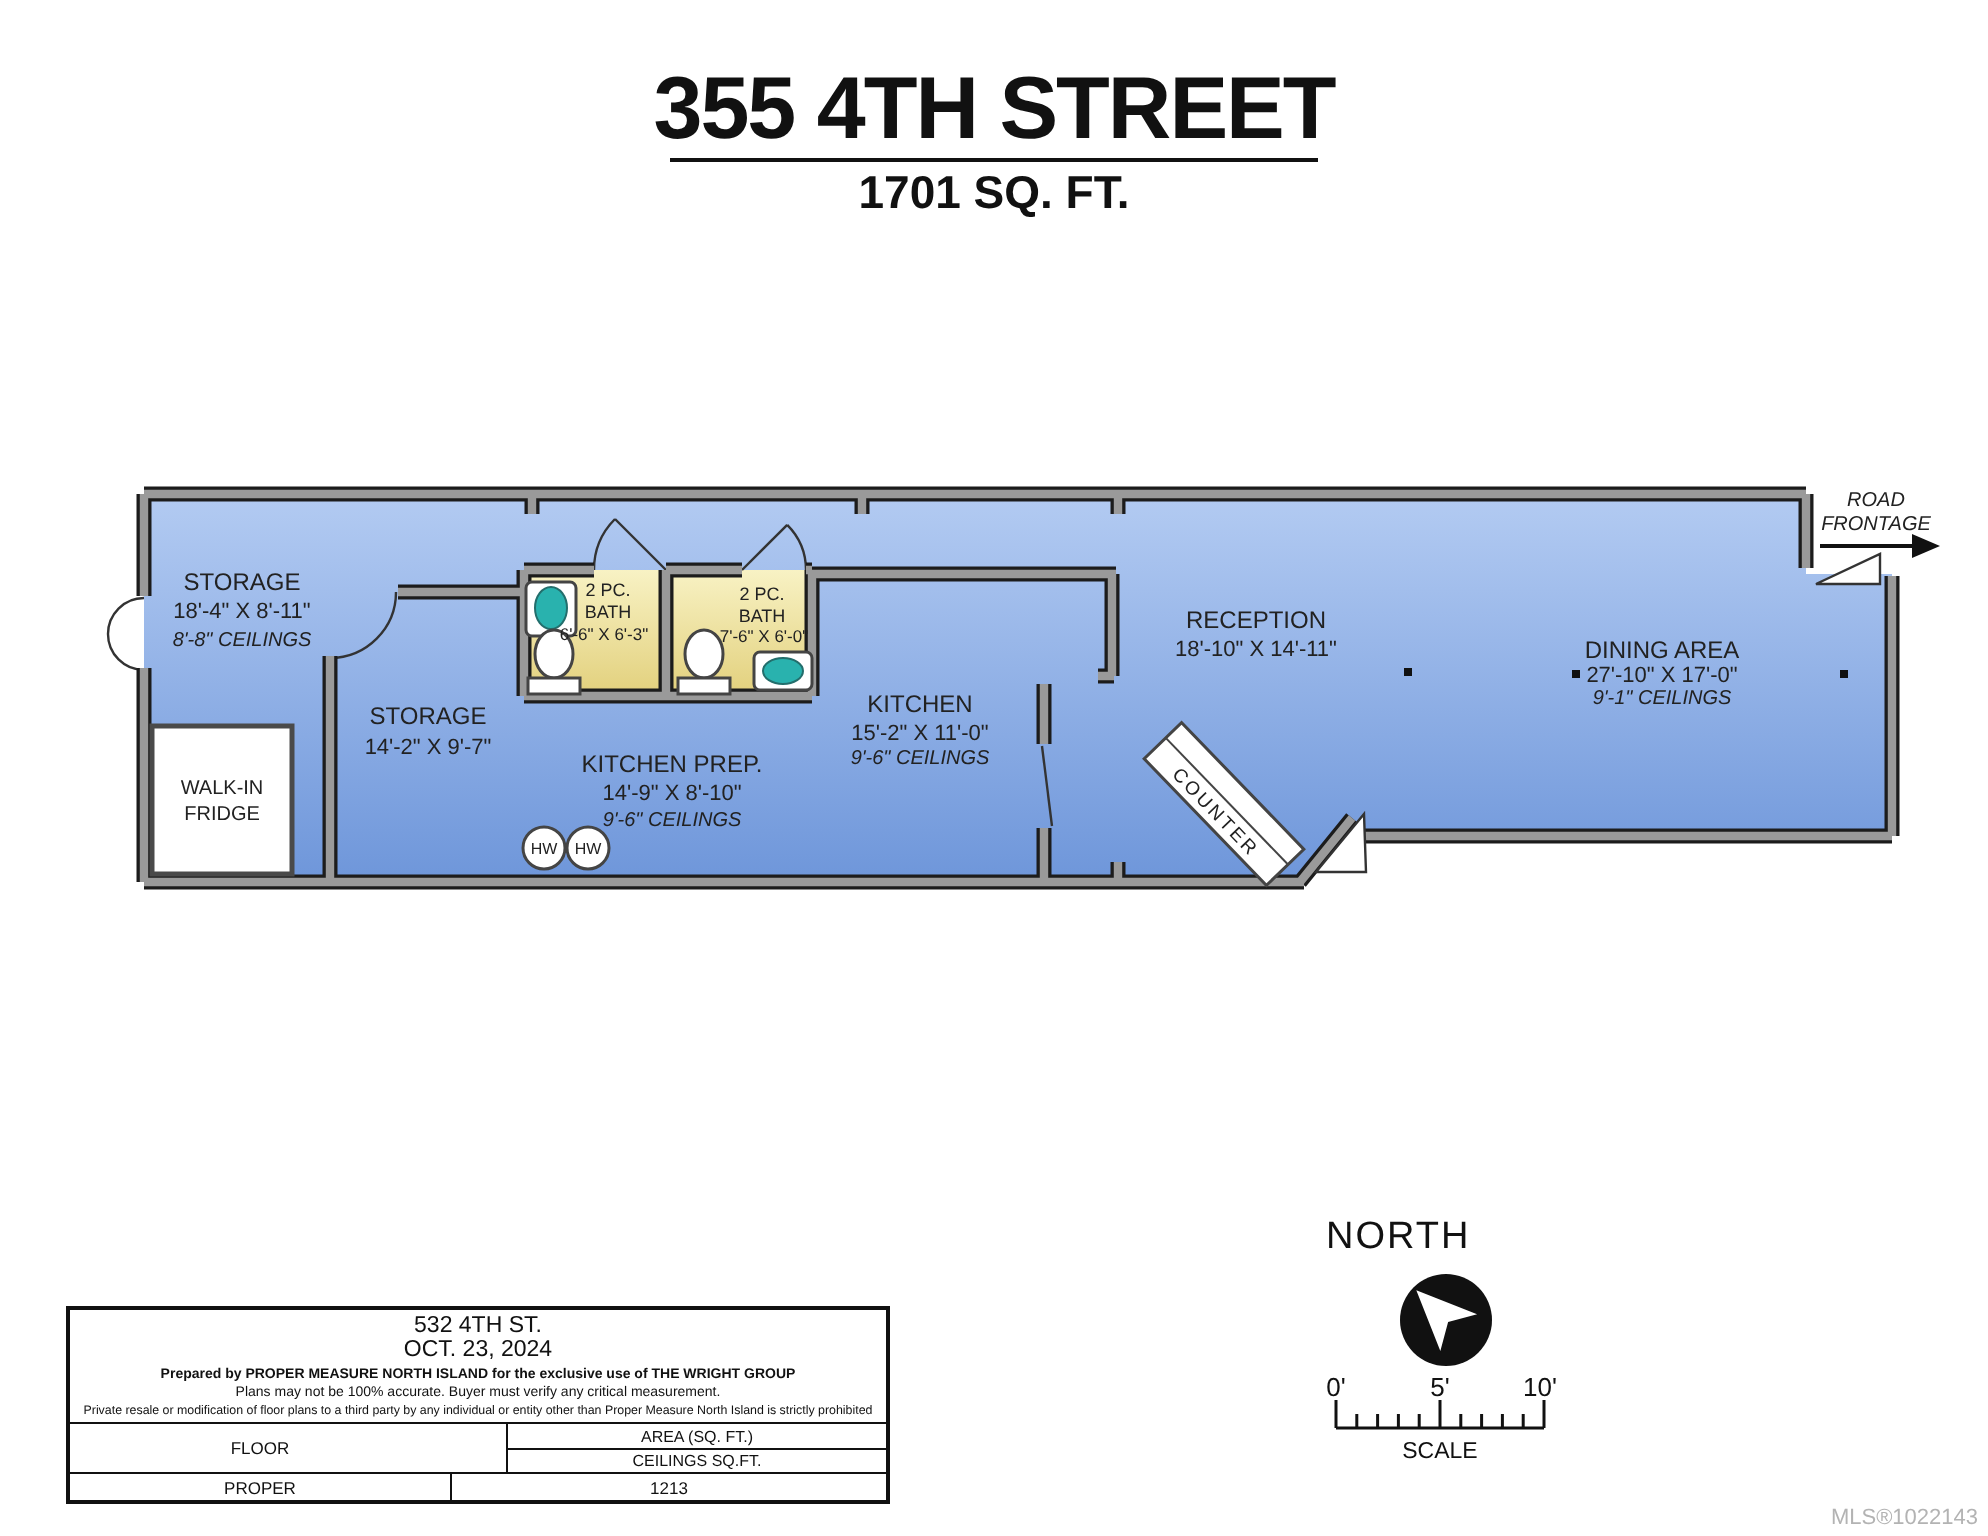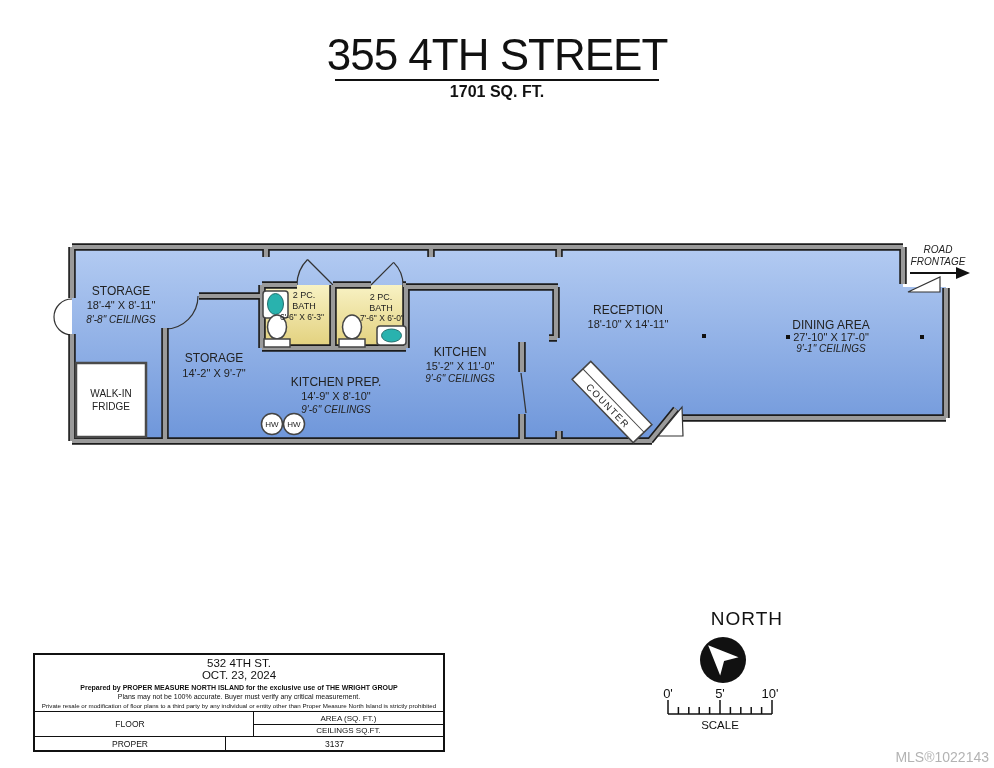--- a/index.html
+++ b/index.html
@@ -1,22 +1,22 @@
 <!DOCTYPE html>
 <html><head>
 <meta charset="utf-8">
 <style>
   html,body{margin:0;padding:0;background:#fff;}
   #stage{position:relative;width:994px;height:768px;background:#fff;overflow:hidden;
          font-family:"Liberation Sans",sans-serif;color:#111;}
   
   #title-block{position:absolute;top:32px;left:0;right:0;text-align:center;}
-  #title-block h1{margin:0;font-size:44px;font-weight:normal;letter-spacing:-1px;line-height:1.05;}
+  #title-block h1{margin:0;font-size:44px;font-weight:bold;letter-spacing:-1px;line-height:1.05;}
   #title-underline{width:324px;margin:1px auto 2px auto;border-top:2.5px solid #111;}
-  #title-block h2{margin:0;font-size:16px;font-weight:bold;letter-spacing:0px;}
+  #title-block h2{margin:0;font-size:23px;font-weight:bold;letter-spacing:0px;}
   
   #plan-svg{position:absolute;left:0;top:0;}
   #plan-svg text{font-family:"Liberation Sans",sans-serif;fill:#222;}
   .wall-outline{fill:none;stroke:#1c1c1c;stroke-width:7.5;stroke-linecap:butt;}
   .wall-fill{fill:none;stroke:#9a9a9a;stroke-width:4.2;stroke-linecap:butt;}
   .thinline{fill:none;stroke:#333;stroke-width:1.2;}
   .fixture{fill:#fff;stroke:#444;stroke-width:1.5;}
   .leaf{fill:#fff;stroke:#333;stroke-width:1.2;}
   .room-name{font-size:12px;}
   .room-dims{font-size:11px;}
@@ -35,27 +35,27 @@
             display:flex;flex-direction:column;}
   .ib-row-top{display:flex;flex:1;}
   .ib-cell-floor{width:190px;display:flex;align-items:center;justify-content:center;font-size:8.5px;}
   .ib-right-col{flex:1;border-left:1.5px solid #111;display:flex;flex-direction:column;margin-left:28px;}
   .ib-area-h{height:12px;border-bottom:1.5px solid #111;display:flex;align-items:center;justify-content:center;font-size:8px;}
   .ib-fin{flex:1;display:flex;align-items:center;justify-content:center;font-size:8px;}
   .ib-row-bot{display:flex;height:13px;border-top:1.5px solid #111;}
   .ib-cell-total{width:190px;display:flex;align-items:center;justify-content:center;font-size:8.5px;}
   .ib-cell-val{flex:1;border-left:1.5px solid #111;display:flex;align-items:center;justify-content:center;font-size:8.5px;}
   
-  #north-label{position:absolute;left:663px;top:608px;width:120px;text-align:right;
+  #north-label{position:absolute;left:663px;top:608px;width:120px;text-align:left;
                font-size:19px;letter-spacing:1px;}
   #compass{position:absolute;left:695px;top:632px;}
   #scale-svg{position:absolute;left:660px;top:688px;}
   #scale-svg text{font-family:"Liberation Sans",sans-serif;fill:#111;}
   
-  #mls{position:absolute;right:5px;bottom:3px;font-size:14px;padding-left:28px;}
+  #mls{position:absolute;right:5px;bottom:3px;font-size:11px;padding-left:28px;}
 </style>
 </head>
 <body>
 
 <div id="stage">
 
   <div id="title-block">
     <h1>355 4TH STREET</h1>
     <div id="title-underline"></div>
     <h2>1701 SQ. FT.</h2>
@@ -190,21 +190,21 @@
     <div id="ib-table">
       <div class="ib-row-top">
         <div class="ib-cell-floor">FLOOR</div>
         <div class="ib-right-col">
           <div class="ib-area-h">AREA (SQ. FT.)</div>
           <div class="ib-fin">CEILINGS SQ.FT.</div>
         </div>
       </div>
       <div class="ib-row-bot">
         <div class="ib-cell-total">PROPER</div>
-        <div class="ib-cell-val">3137</div>
+        <div class="ib-cell-val">1213</div>
       </div>
     </div>
   </div>
 
   <div id="north-label">NORTH</div>
   <svg id="compass" width="56" height="56" viewBox="0 0 56 56">
     <circle cx="28" cy="28" r="23" fill="#111"></circle>
     <g transform="rotate(-45 28 28)">
       <polygon points="28,7 41,37 28,29.5 15,37" fill="#fff"></polygon>
     </g>

